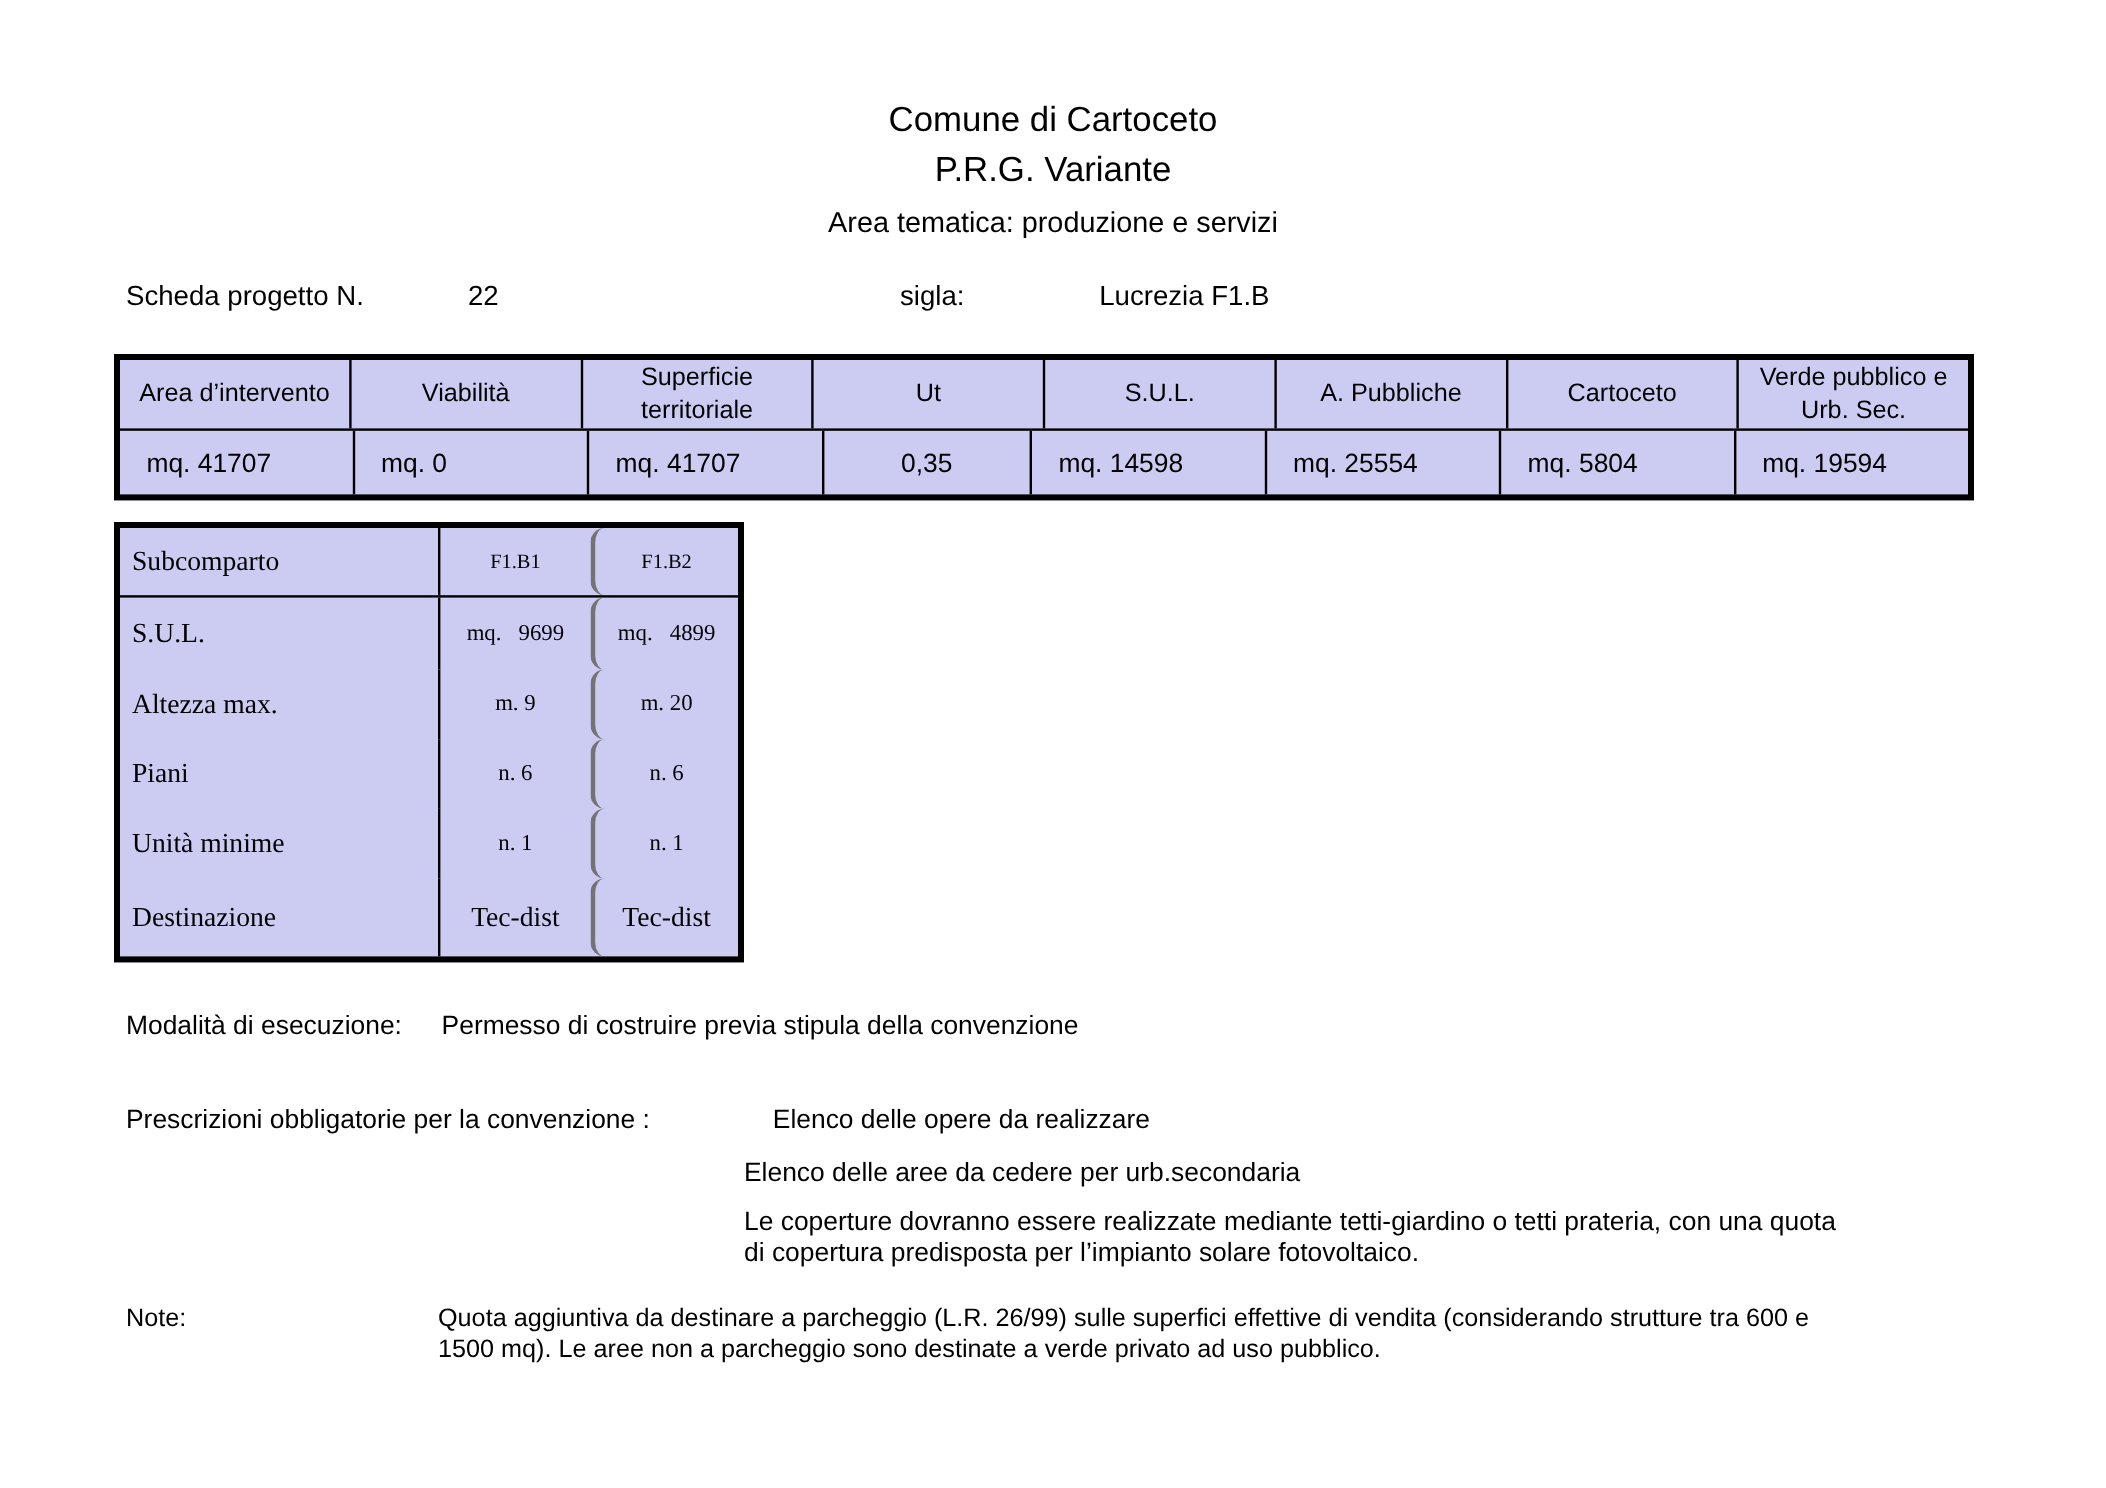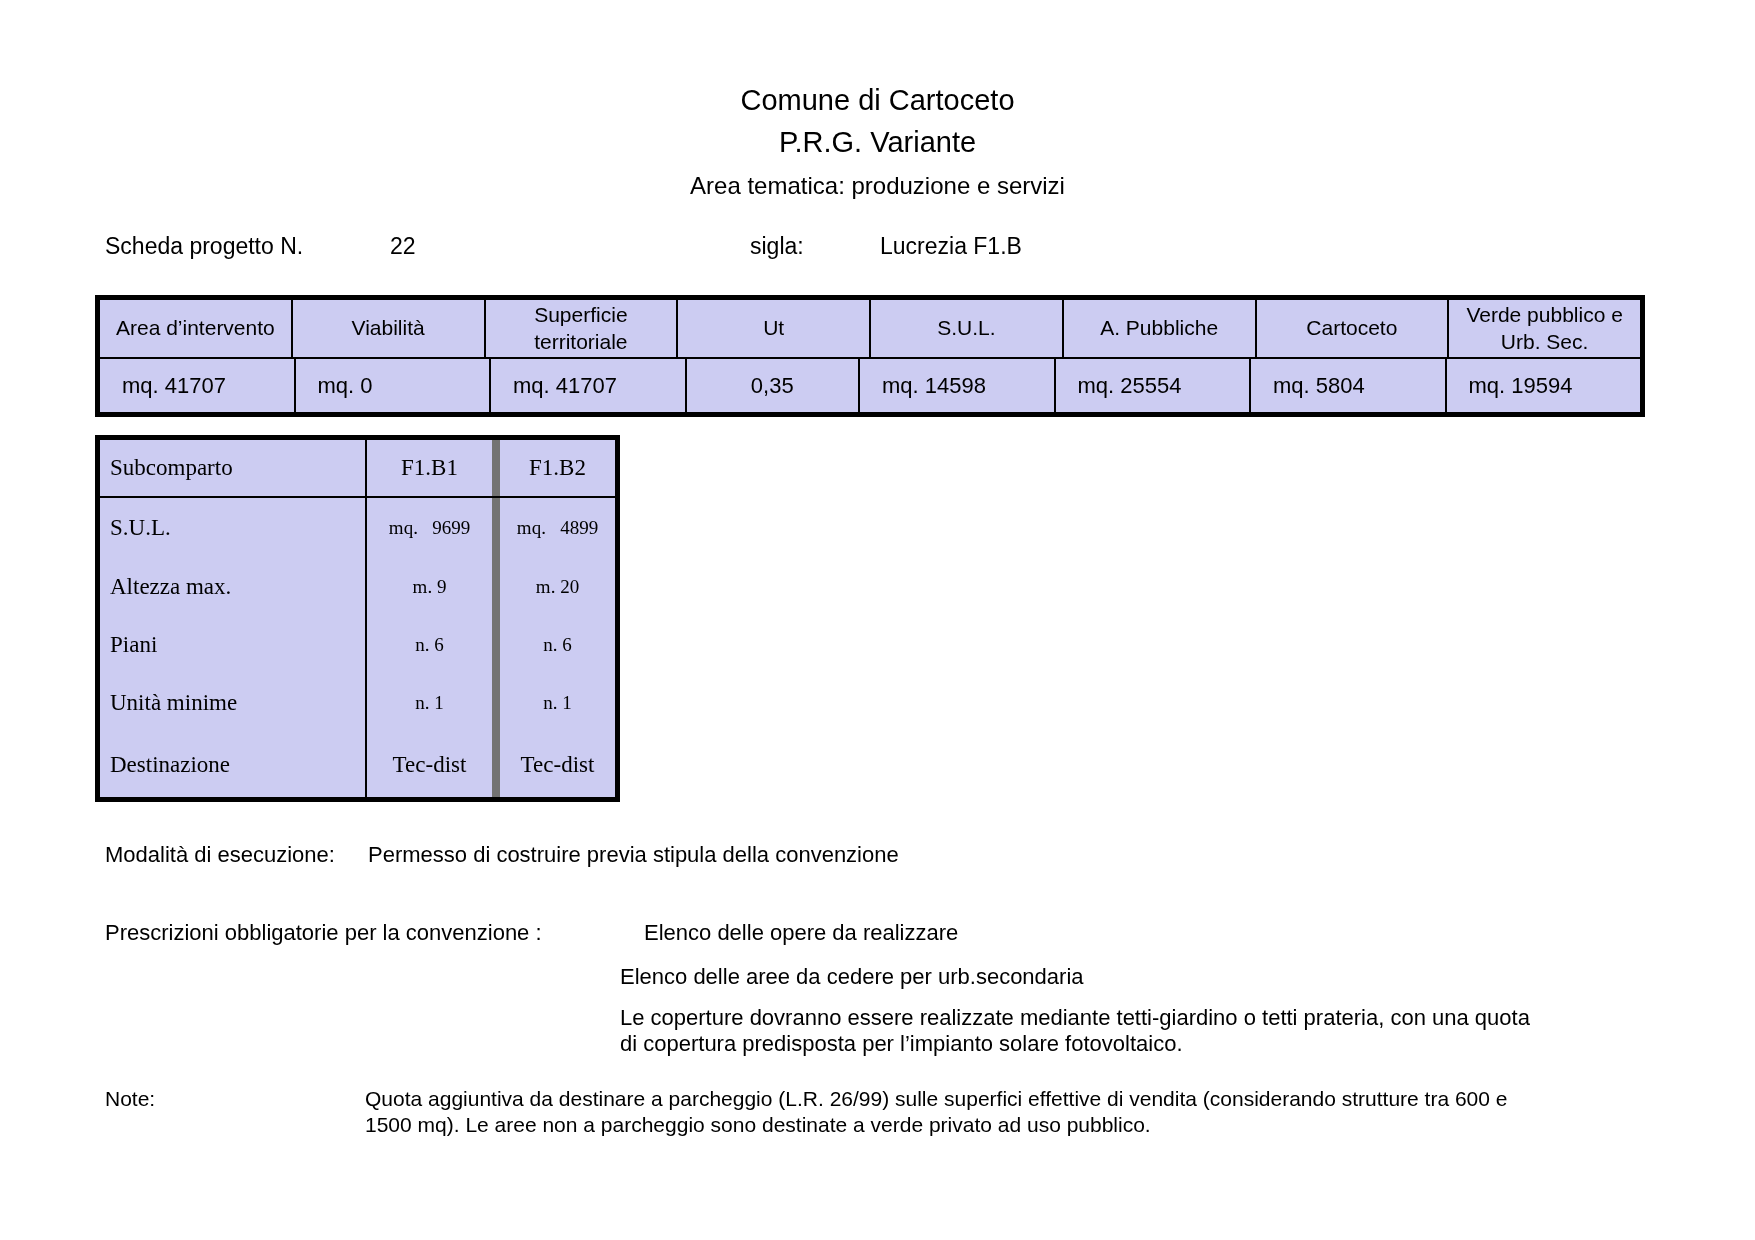--- a/index.html
+++ b/index.html
@@ -44,42 +44,42 @@
   
   .sub-table{
     left:95px;top:435px;width:525px;height:367px;
     border:5px solid #000;background:#ccccf2;
     display:flex;flex-direction:column;font-family:Liberation Serif, serif;
   }
   .st-row{display:flex;align-items:stretch;}
   .st-header{height:58px;border-bottom:2px solid #000;}
   .st-c1{width:265px;display:flex;align-items:center;padding-left:10px;font-size:23px;}
   .st-c2{width:127px;border-left:2px solid #000;display:flex;align-items:center;justify-content:center;}
-  .st-c3{flex:1;border-left:8px solid #737373;display:flex;align-items:center;justify-content:center;}
-  .st-header .st-c2,.st-header .st-c3{font-size:23px;}
+  .st-c3{flex:1;border-left:4px solid #737373;display:flex;align-items:center;justify-content:center;border-radius:12px;}
+  .st-header .st-c2,.st-header .st-c3{font-size:17px;}
   .st-val{font-size:19px;white-space:pre;}
   .st-val-big{font-size:23px;}
   .r0{height:60px;} .r1{height:58px;} .r2{height:58px;} .r3{height:58px;} .r4{flex:1;}
 
   
   .bt{font-size:22px;}
   .note-txt{font-size:21px;line-height:26px;}
   .presc-item3{font-size:22px;line-height:26px;}
 </style>
 </head>
 <body>
 
 <div class="abs title-line" style="top:84px">Comune di Cartoceto</div>
 <div class="abs title-line" style="top:126px">P.R.G. Variante</div>
 <div class="abs subtitle" style="top:172px">Area tematica: produzione e servizi</div>
 
 <div class="abs scheda-text" style="left:105px">Scheda progetto N.</div>
 <div class="abs scheda-text" style="left:390px">22</div>
 <div class="abs scheda-text" style="left:750px">sigla:</div>
-<div class="abs scheda-text" style="left:880px">Lucrezia F1.B</div>
+<div class="abs scheda-text" style="left:916px">Lucrezia F1.B</div>
 
 <div class="abs main-table">
   <div class="mt-header">
     <div class="cell">Area d’intervento</div>
     <div class="cell">Viabilità</div>
     <div class="cell">Superficie territoriale</div>
     <div class="cell">Ut</div>
     <div class="cell">S.U.L.</div>
     <div class="cell">A. Pubbliche</div>
     <div class="cell">Cartoceto</div>

